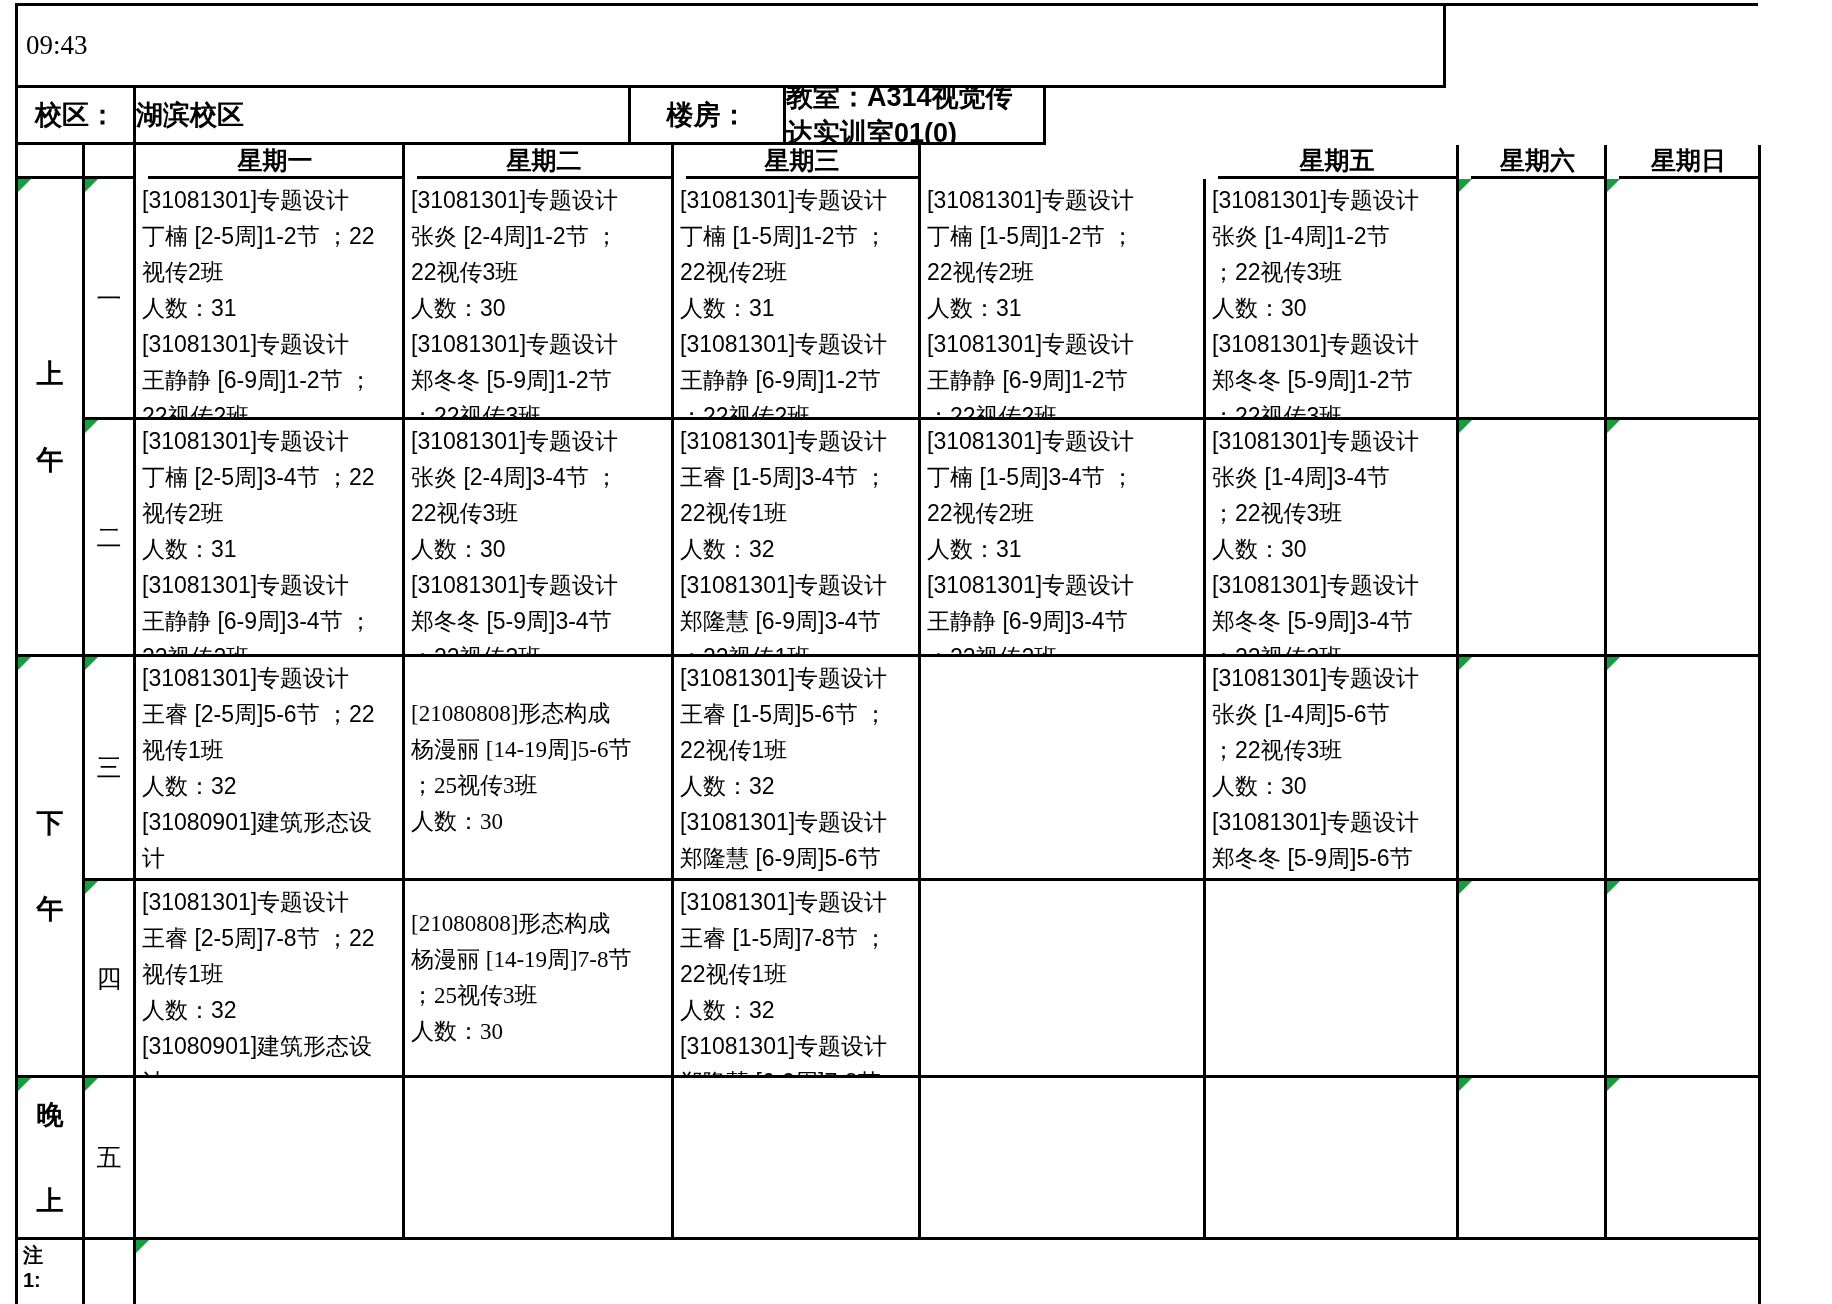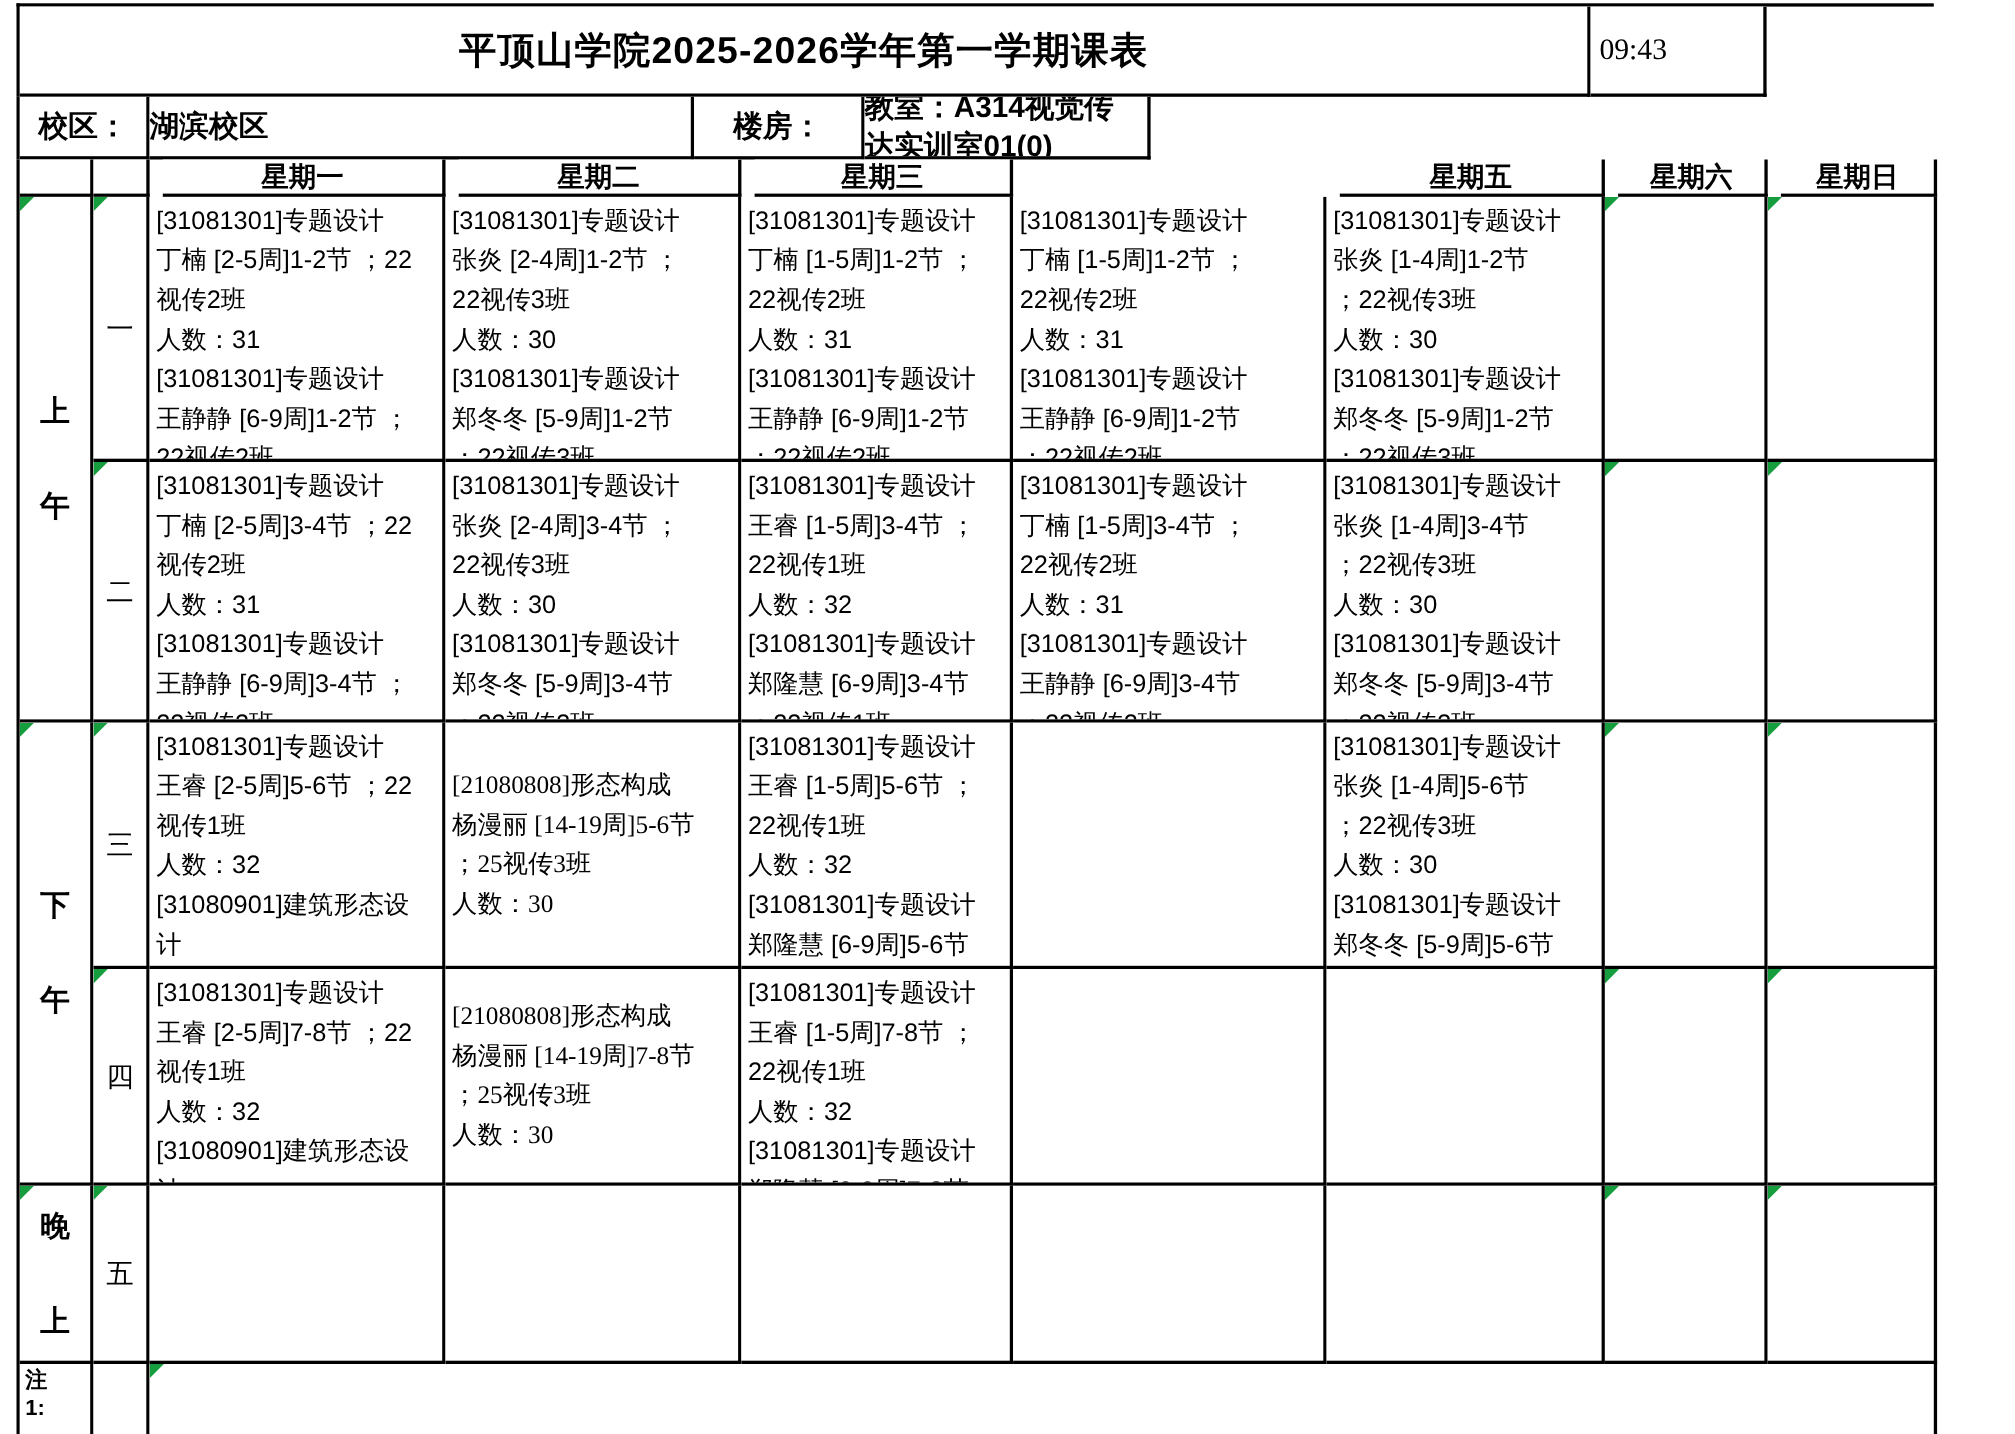--- a/index.html
+++ b/index.html
@@ -34,21 +34,20 @@
   
   .tri::before{content:"";position:absolute;top:0;left:0;width:0;height:0;
     border-top:13px solid var(--marker,#169e3e);border-right:13px solid transparent;}
 </style>
 </head>
 <body>
 
 <div id="sheet">
 
   <div id="topbox" class="grid">
-    <div class="cell title">平顶山学院2025-2026学年第一学期课表</div>
     <div class="cell datetime timecell">09:43</div>
   </div>
 
   <div id="inforow" class="grid">
     <div class="cell ilabel">校区：</div>
     <div class="cell ival">湖滨校区</div>
     <div class="cell ilabel">楼房：</div>
     <div class="cell iroom">教室：A314视觉传达实训室01(0)</div>
   </div>
 

